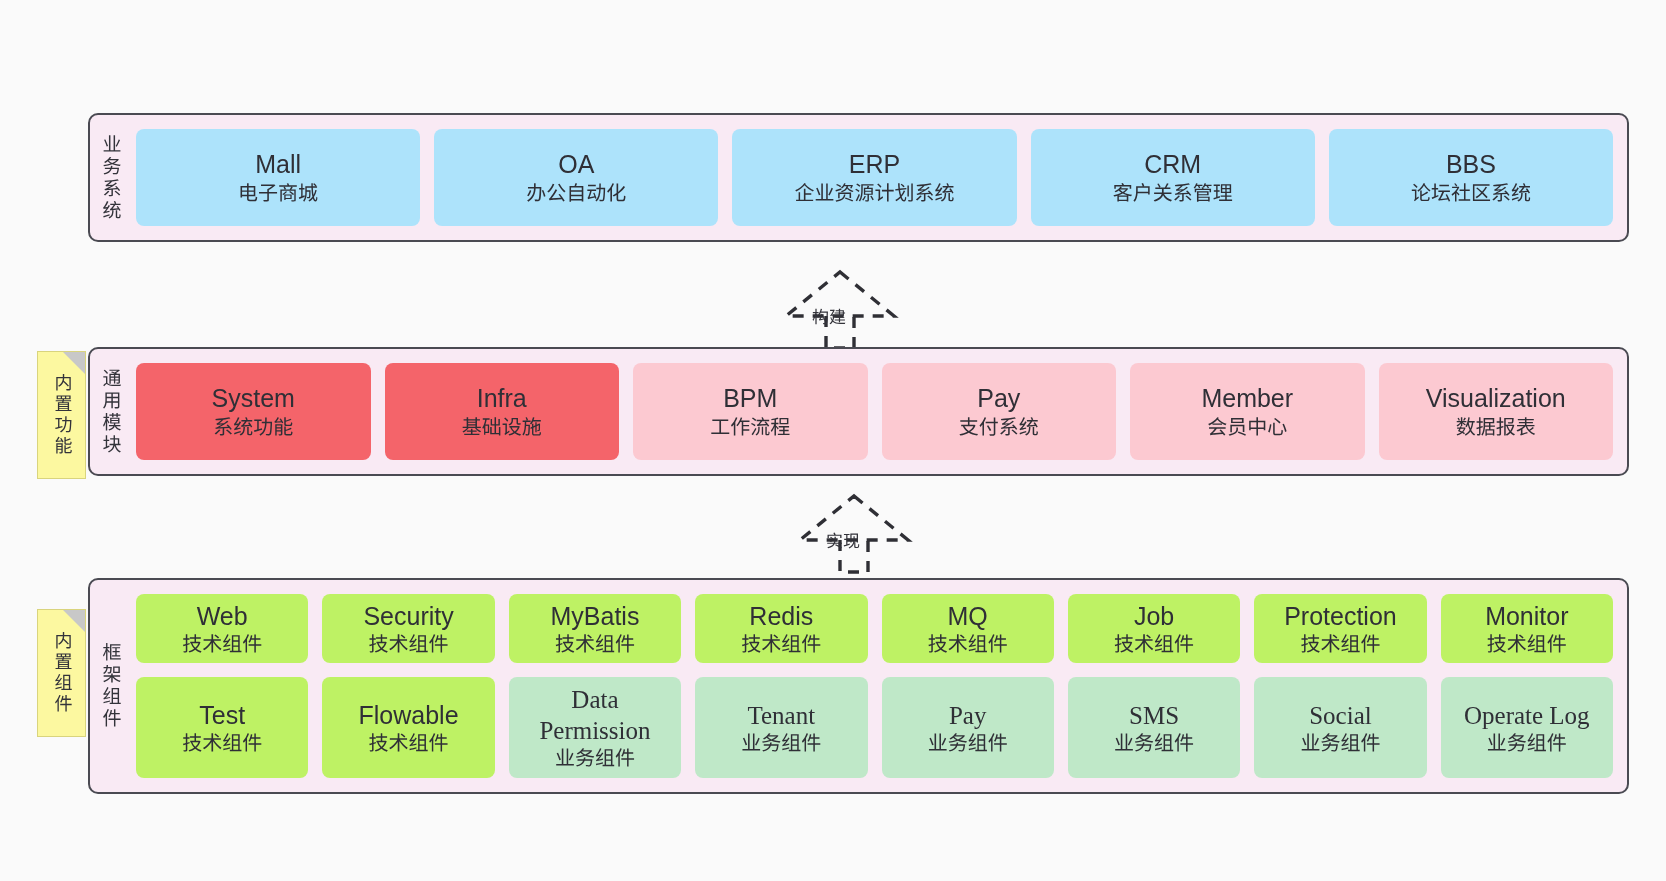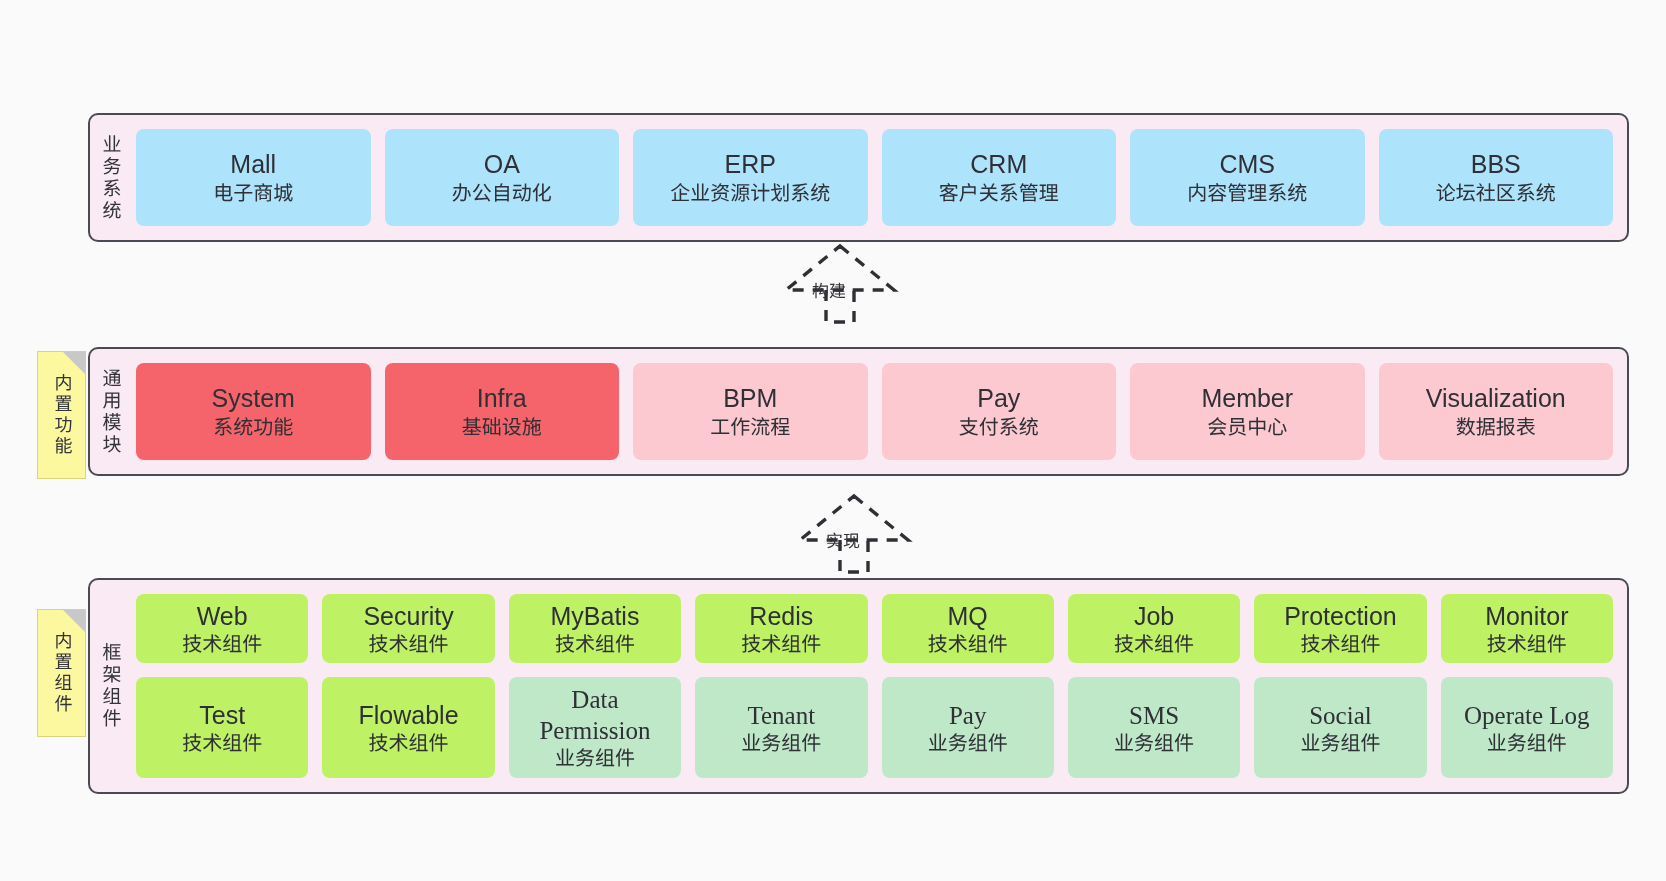--- a/index.html
+++ b/index.html
@@ -157,32 +157,28 @@
         </div>
         <div class="node c-blue">
           <span class="t-en">ERP</span>
           <span class="t-cn">企业资源计划系统</span>
         </div>
         <div class="node c-blue">
           <span class="t-en">CRM</span>
           <span class="t-cn">客户关系管理</span>
         </div>
         <div class="node c-blue">
-          <span class="t-en">CMS</span>
-          <span class="t-cn">内容管理系统</span>
-        </div>
-        <div class="node c-blue">
           <span class="t-en">BBS</span>
           <span class="t-cn">论坛社区系统</span>
         </div>
       </div>
     </div>
   </div>
 
-  <div class="uml-arrow" id="arrow-build" style="left:754px; top:242px; width:160px; height:90px;">
+  <div class="uml-arrow" id="arrow-build" style="left:754px; top:268px; width:160px; height:90px;">
     <svg width="160" height="90" viewBox="0 0 160 90">
 
       <path d="M 72 48 L 72 80 L 100 80 L 100 48" fill="none" stroke="#2f2f35" stroke-width="3.4" stroke-dasharray="11 9" stroke-linecap="butt"></path>
       <path d="M 86 4 L 140 48 L 32 48 Z" fill="#fafafa" stroke="#2f2f35" stroke-width="3.4" stroke-dasharray="11 9" stroke-linejoin="miter"></path>
     </svg>
     <div class="uml-label" style="left:58px; top:35px;">构建</div>
   </div>
 
   <div class="note" id="note-builtin-features" style="left:37px; top:351px; width:49px; height:128px;">
     <span class="fold"></span>

